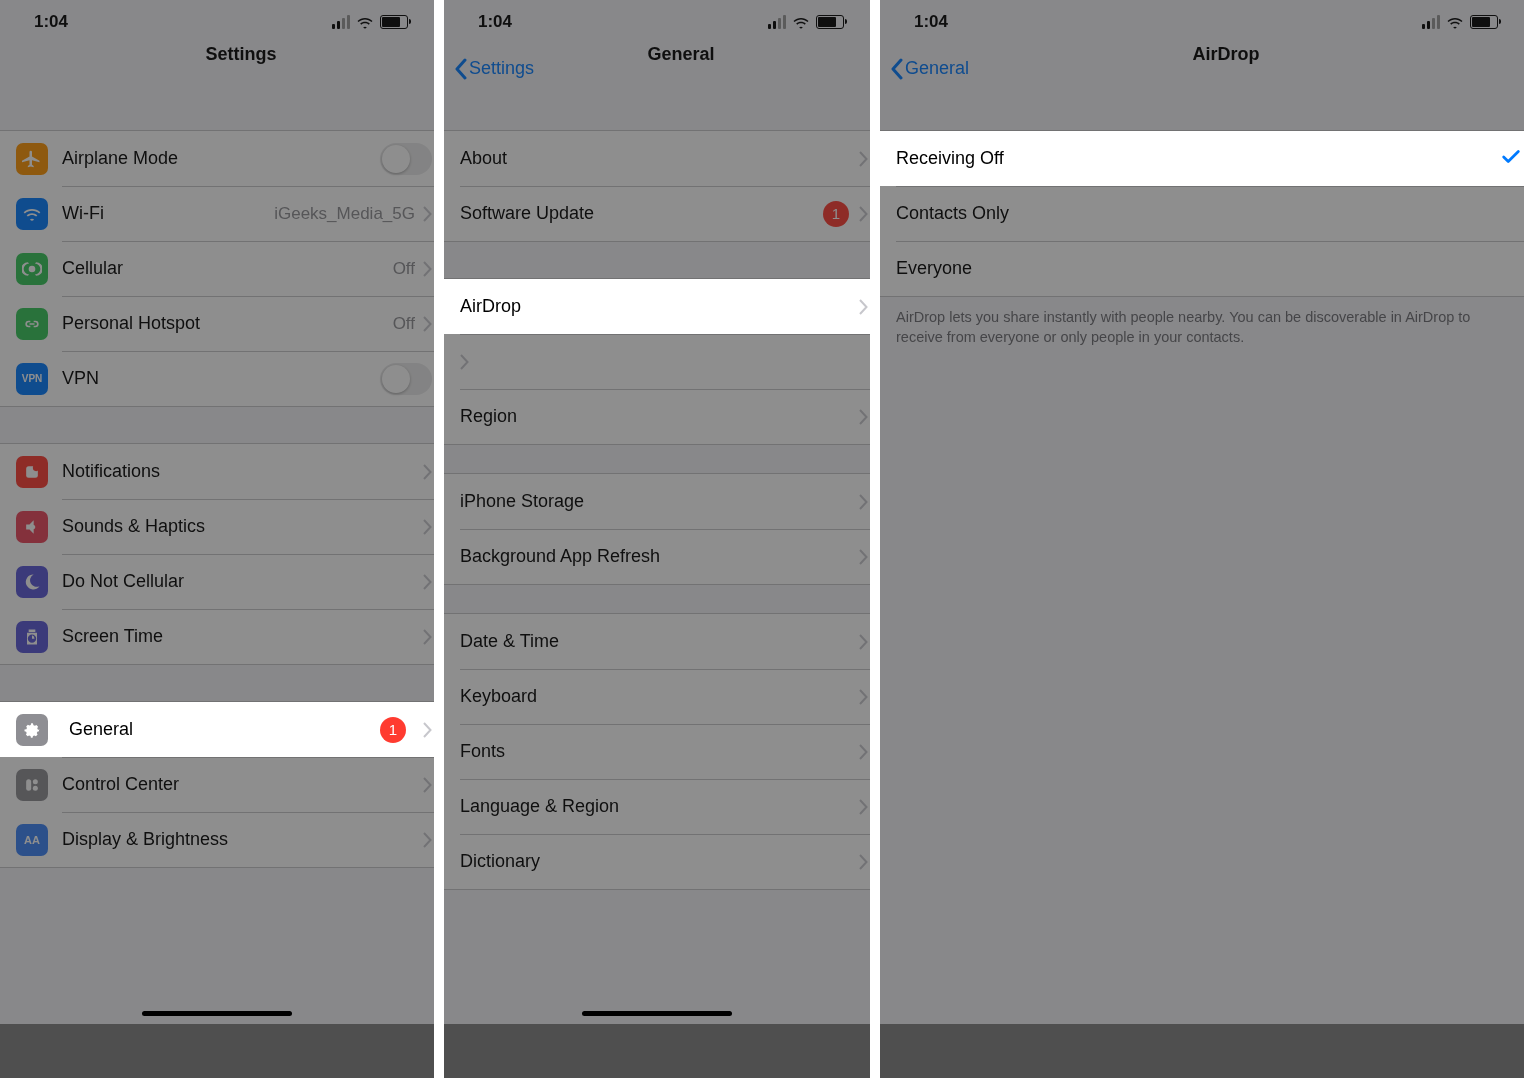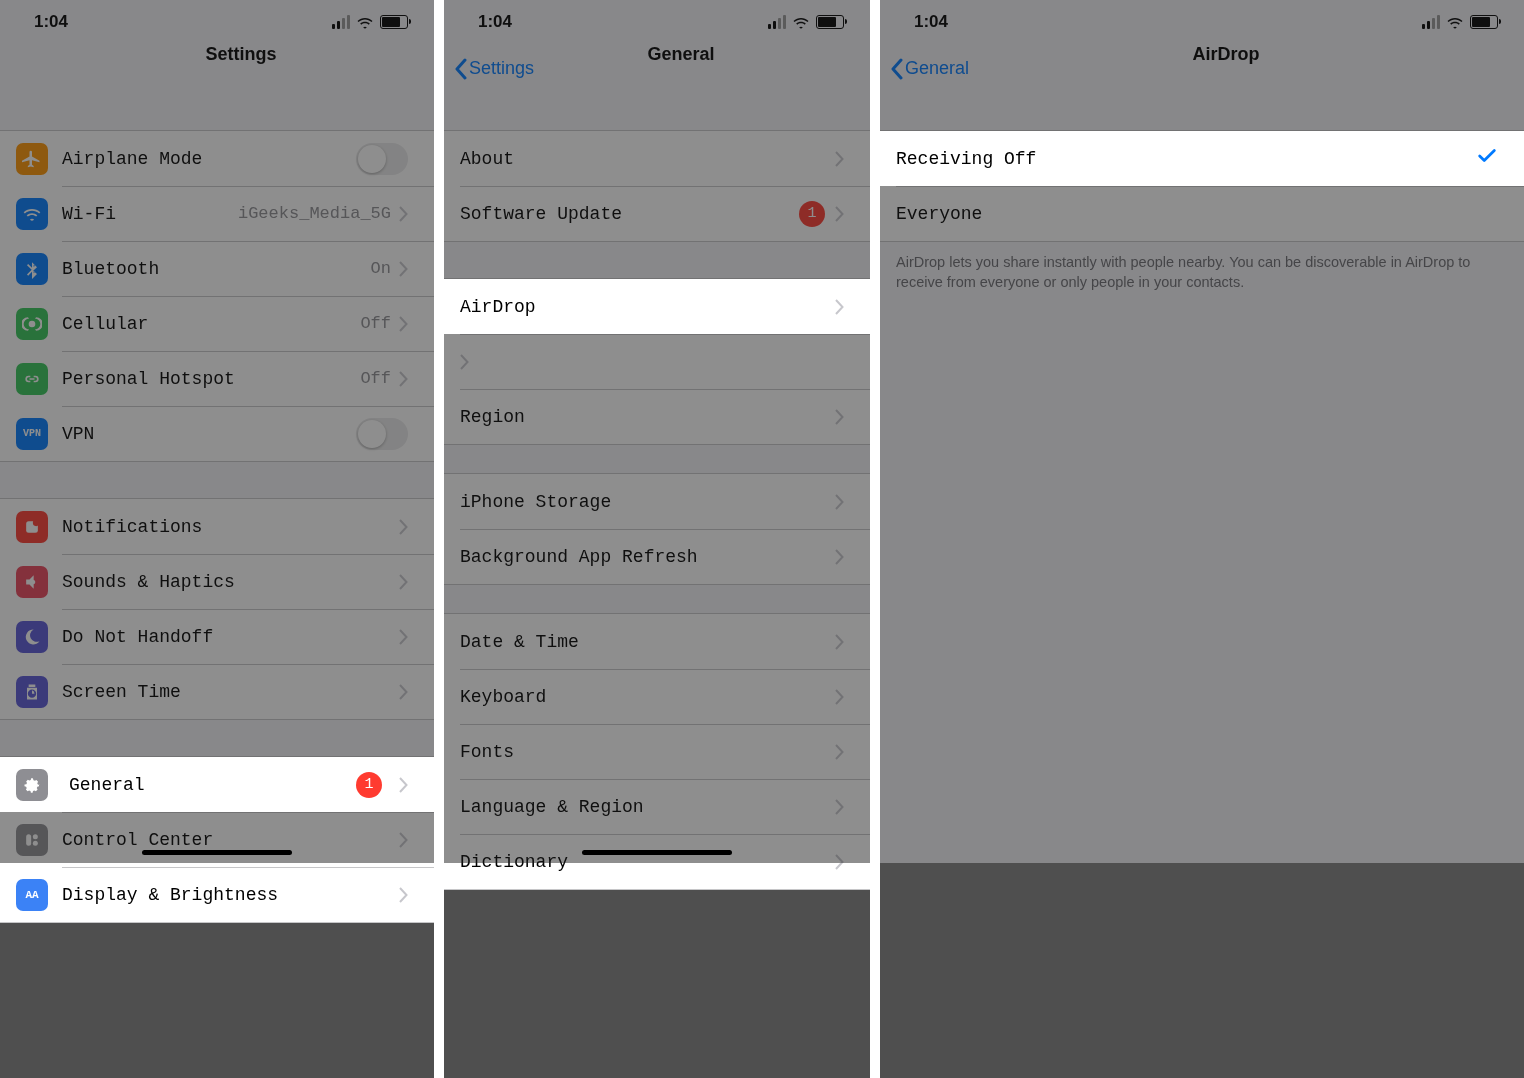--- a/index.html
+++ b/index.html
@@ -6,21 +6,21 @@
   body {
     font-family: -apple-system, "Helvetica Neue", Helvetica, Arial, sans-serif;
     background: #4f4f4f;
     display: flex;
     width: 1524px;
     height: 1078px;
     overflow: hidden;
   }
   .panel {
     position: relative;
-    height: 863px;
+    height: 1024px;
     background: #f2f2f7;
   }
   .panel-a { width: 434px; }
   .panel-b { width: 426px; }
   .panel-c { width: 644px; }
   .gap { width: 10px; background: #ffffff; height: 1078px; }
 
   
   .status-bar {
     display: flex;
@@ -64,24 +64,23 @@
 
   
   .group { background:#fff; border-top:0.5px solid #c6c6c8; border-bottom:0.5px solid #c6c6c8; }
   .group-gap { height:36px; }
   .group-gap-sm { height:28px; }
   .group-gap-first { height:36px; }
 
   .row {
     display:flex; align-items:center;
     min-height:55px;
-    padding: 0 26px 0 16px;
+    padding: 0 2px 0 16px;
     position:relative;
     background:#fff;
-    font-family:Liberation Mono, monospace;
   }
   .row + .row::before {
     content:"";
     position:absolute; left:16px; right:0; top:0;
     height:0.5px; background:#c6c6c8;
   }
   .panel-a .row + .row.has-icon::before { left:62px; }
   .row .app-icon {
     width:32px; height:32px; border-radius:7px;
     display:flex; align-items:center; justify-content:center;
@@ -196,34 +195,20 @@
         </div>
       <span class="label">Wi-Fi</span>
       <span class="detail">iGeeks_Media_5G</span>
       <span class="chevron">
           <svg viewBox="0 0 9 16">
             <path fill="none" stroke="#c7c7cc" stroke-width="2" d="M1 1l6.5 7L1 15"></path>
           </svg>
         </span>
     </div>
     <div class="row has-icon">
-      <div class="app-icon ic-blue">
-          <svg viewBox="0 0 24 24">
-            <path fill="#fff" d="M12 2v8.6L7.4 6 6 7.4 11.6 13 6 18.6 7.4 20l4.6-4.6V24l6-6-4.6-4 4.6-4-6-6zm2 4.8L15.6 8 14 9.6V6.8zm0 10.4V14l1.6 1.6L14 17.2z"></path>
-          </svg>
-        </div>
-      <span class="label">Bluetooth</span>
-      <span class="detail">On</span>
-      <span class="chevron">
-          <svg viewBox="0 0 9 16">
-            <path fill="none" stroke="#c7c7cc" stroke-width="2" d="M1 1l6.5 7L1 15"></path>
-          </svg>
-        </span>
-    </div>
-    <div class="row has-icon">
       <div class="app-icon ic-green">
           <svg viewBox="0 0 24 24">
             <path fill="#fff" d="M7 4a8 8 0 0 0 0 16l1.5-1.5a6 6 0 0 1 0-13L7 4zm10 0l-1.5 1.5a6 6 0 0 1 0 13L17 20a8 8 0 0 0 0-16zM12 8a4 4 0 1 0 0 8 4 4 0 0 0 0-8z"></path>
           </svg>
         </div>
       <span class="label">Cellular</span>
       <span class="detail">Off</span>
       <span class="chevron">
           <svg viewBox="0 0 9 16">
             <path fill="none" stroke="#c7c7cc" stroke-width="2" d="M1 1l6.5 7L1 15"></path>
@@ -282,21 +267,21 @@
             <path fill="none" stroke="#c7c7cc" stroke-width="2" d="M1 1l6.5 7L1 15"></path>
           </svg>
         </span>
     </div>
     <div class="row has-icon">
       <div class="app-icon ic-purple">
           <svg viewBox="0 0 24 24">
             <path fill="#fff" d="M14 3a9 9 0 1 0 7 14 7 7 0 0 1-7-14z"></path>
           </svg>
         </div>
-      <span class="label">Do Not Handoff</span>
+      <span class="label">Do Not Cellular</span>
       <span class="chevron">
           <svg viewBox="0 0 9 16">
             <path fill="none" stroke="#c7c7cc" stroke-width="2" d="M1 1l6.5 7L1 15"></path>
           </svg>
         </span>
     </div>
     <div class="row has-icon">
       <div class="app-icon ic-purple2">
           <svg viewBox="0 0 24 24">
             <path fill="#fff" d="M8 3h8v3h-8V3zm-2 4h12v14H6V7zm6 2a5 5 0 1 0 0 10 5 5 0 0 0 0-10zm0 1v4h3a4 4 0 0 0-3-4z"></path>
@@ -541,20 +526,23 @@
   <div class="group-gap-first"></div>
 
   <div class="group">
     <div class="row highlight">
       <span class="label">Receiving Off</span>
       <span class="check"><svg viewBox="0 0 24 24">
             <path fill="none" stroke="#007aff" stroke-width="3" stroke-linecap="round" stroke-linejoin="round" d="M4 12l5 5L20 6"></path>
           </svg></span>
     </div>
     <div class="row">
+      <span class="label">Contacts Only</span>
+    </div>
+    <div class="row">
       <span class="label">Everyone</span>
     </div>
   </div>
 
   <div class="footer-text">AirDrop lets you share instantly with people nearby. You can be discoverable in AirDrop to receive from everyone or only people in your contacts.</div>
 
   <div class="dimmer"></div>
 </div>
 
 </body></html>

